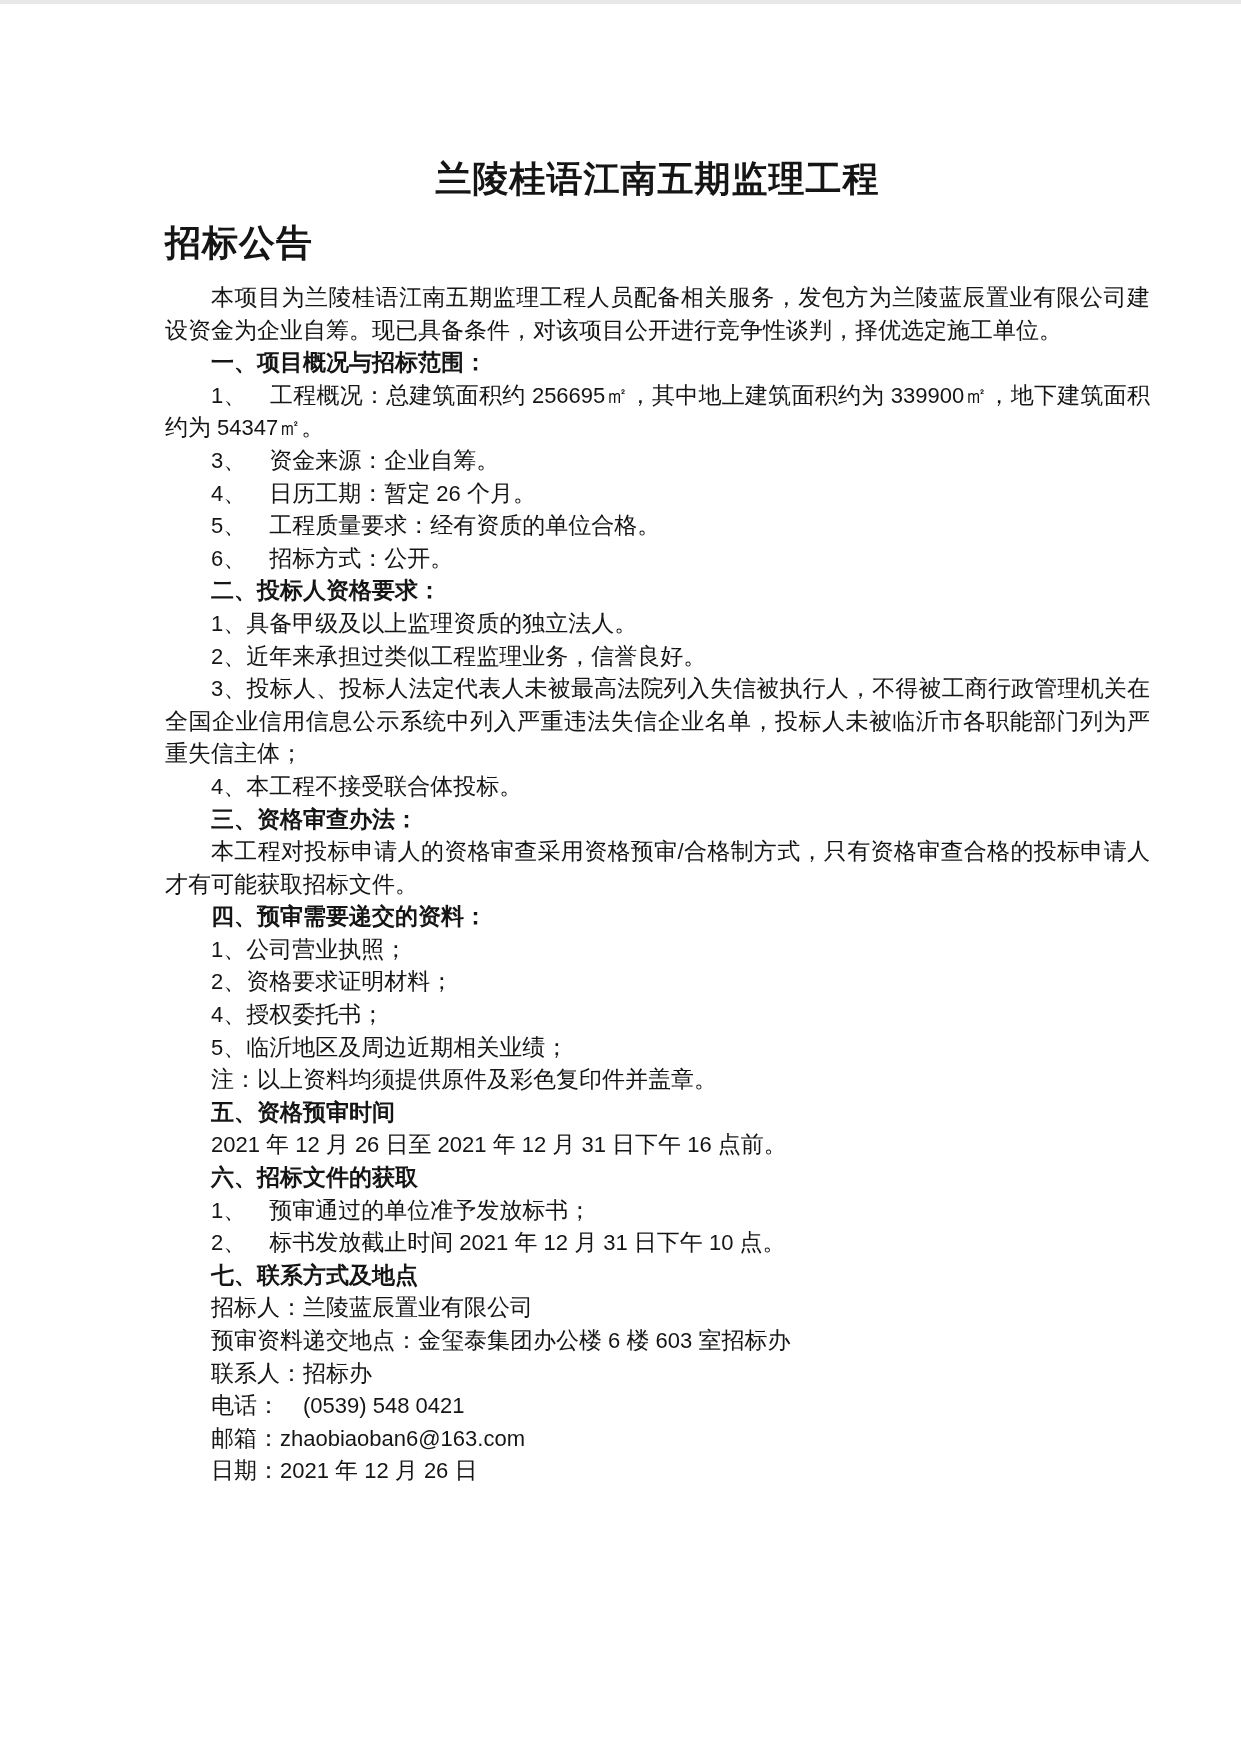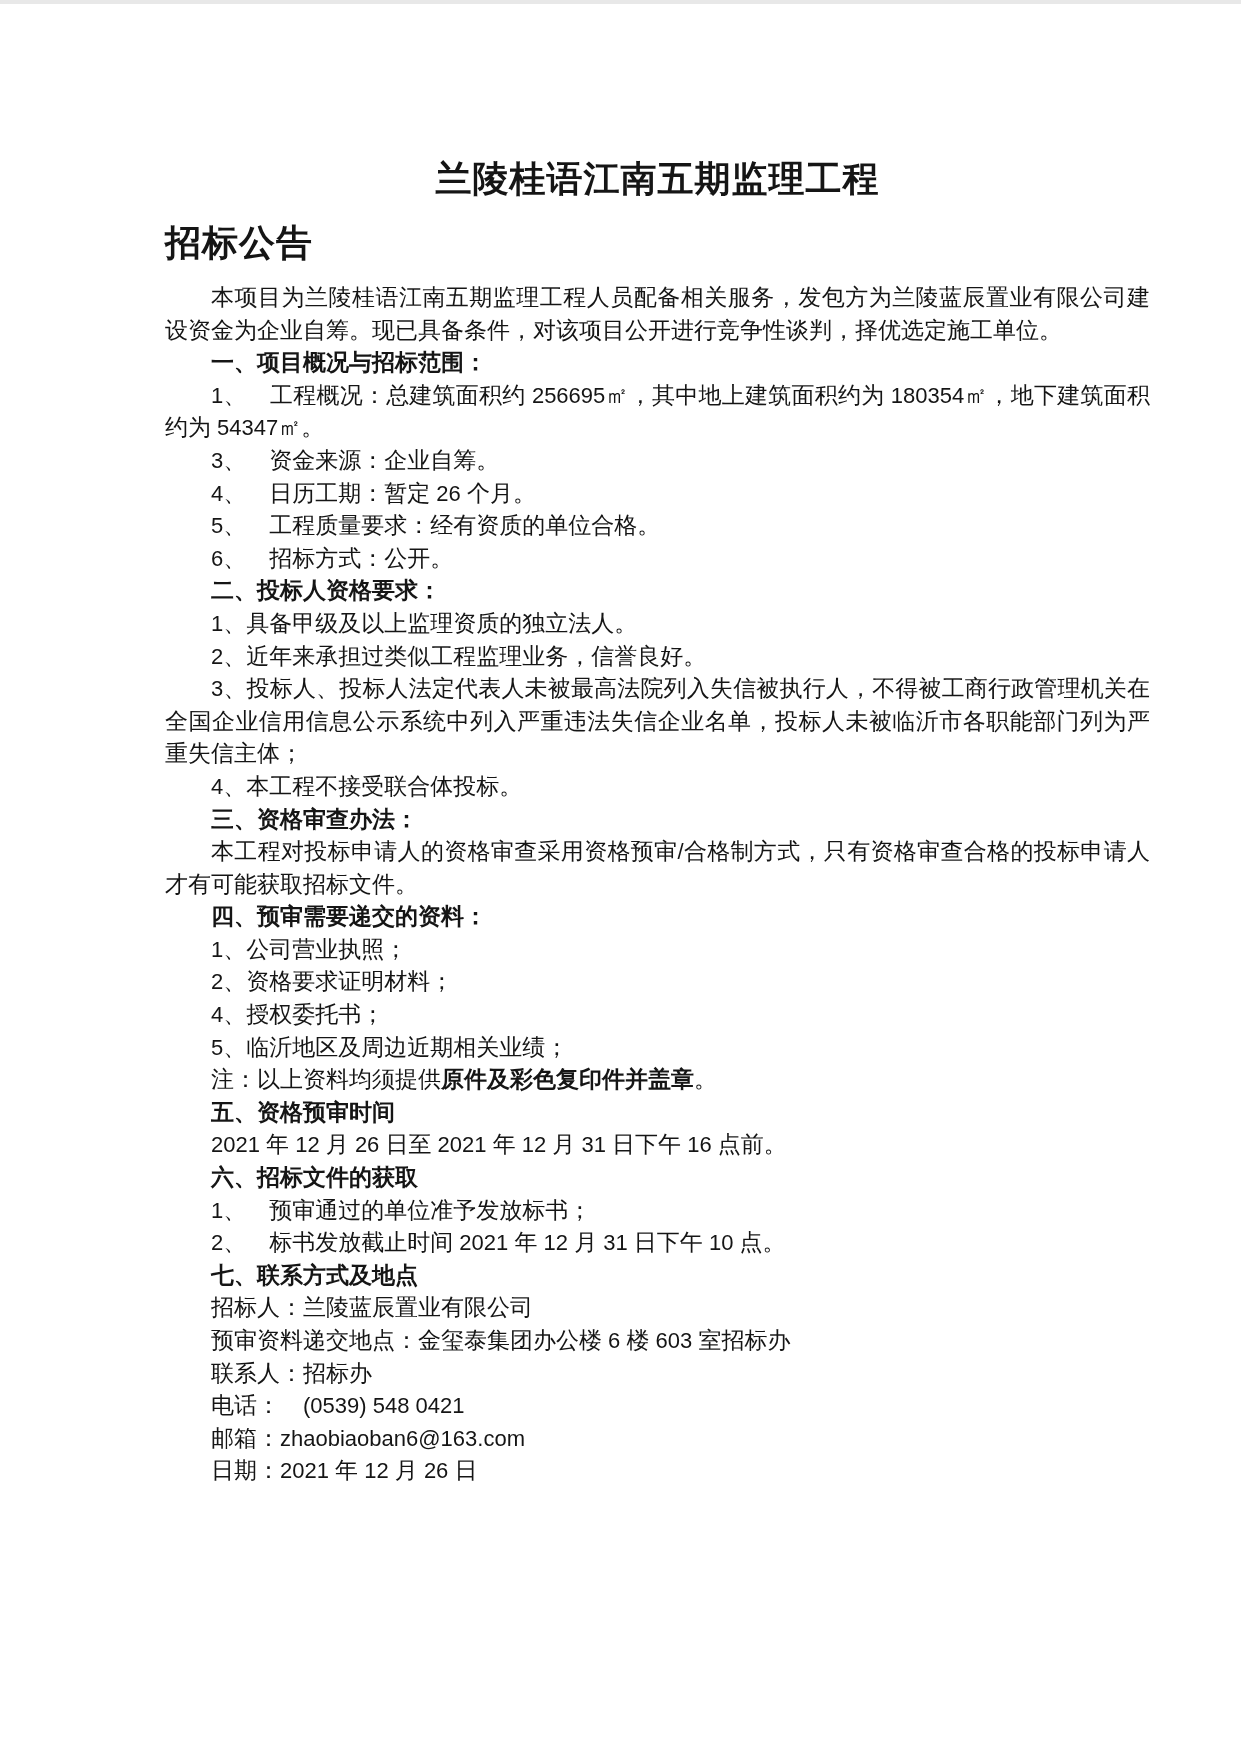--- a/index.html
+++ b/index.html
@@ -43,37 +43,37 @@
   }
   .doc-body p {
     margin: 0;
     padding: 0;
     text-indent: 2em;
   }
   .doc-body p.h {
     font-weight: 700;
   }
   .bold {
-    font-weight: 700;
+    font-weight: 400;
   }
   .latin {
     font-family: "Liberation Sans", "DejaVu Sans", sans-serif;
     font-size: 22px;
   }
 </style>
 </head>
 <body>
 
 <div class="page" style="background: rgb(255, 255, 255); color: rgb(21, 21, 21);">
   <h1 class="doc-title">兰陵桂语江南五期监理工程</h1>
   <h2 class="doc-subtitle">招标公告</h2>
   <div class="doc-body">
       <p class="p"><span>本项目为兰陵桂语江南五期监理工程人员配备相关服务，发包方为兰陵蓝辰置业有限公司建设资金为企业自筹。现已具备条件，对该项目公开进行竞争性谈判，择优选定施工单位。</span></p>
       <p class="h"><span>一、项目概况与招标范围：</span></p>
-      <p class="p"><span><span class="latin">1</span>、　工程概况：总建筑面积约<span class="latin"> 256695</span>㎡，其中地上建筑面积约为<span class="latin"> 180354</span>㎡，地下建筑面积约为<span class="latin"> 54347</span>㎡。</span></p>
+      <p class="p"><span><span class="latin">1</span>、　工程概况：总建筑面积约<span class="latin"> 256695</span>㎡，其中地上建筑面积约为<span class="latin"> 339900</span>㎡，地下建筑面积约为<span class="latin"> 54347</span>㎡。</span></p>
       <p class="p"><span><span class="latin">3</span>、　资金来源：企业自筹。</span></p>
       <p class="p"><span><span class="latin">4</span>、　日历工期：暂定<span class="latin"> 26 </span>个月。</span></p>
       <p class="p"><span><span class="latin">5</span>、　工程质量要求：经有资质的单位合格。</span></p>
       <p class="p"><span><span class="latin">6</span>、　招标方式：公开。</span></p>
       <p class="h"><span>二、投标人资格要求：</span></p>
       <p class="p"><span><span class="latin">1</span>、具备甲级及以上监理资质的独立法人。</span></p>
       <p class="p"><span><span class="latin">2</span>、近年来承担过类似工程监理业务，信誉良好。</span></p>
       <p class="p"><span><span class="latin">3</span>、投标人、投标人法定代表人未被最高法院列入失信被执行人，不得被工商行政管理机关在全国企业信用信息公示系统中列入严重违法失信企业名单，投标人未被临沂市各职能部门列为严重失信主体；</span></p>
       <p class="p"><span><span class="latin">4</span>、本工程不接受联合体投标。</span></p>
       <p class="h"><span>三、资格审查办法：</span></p>

